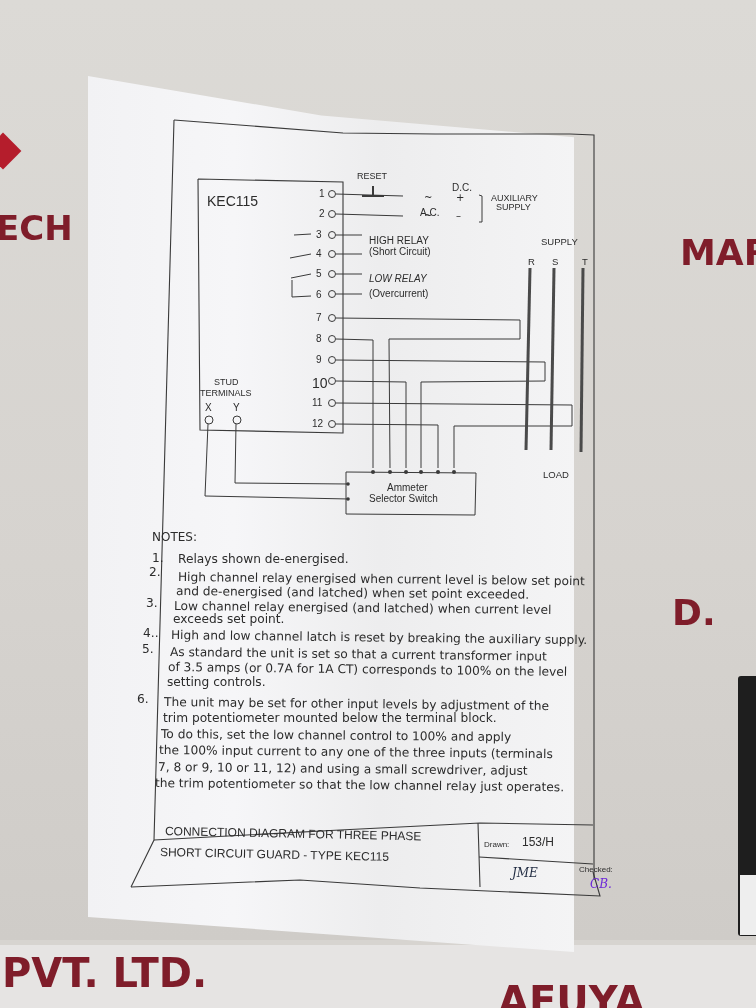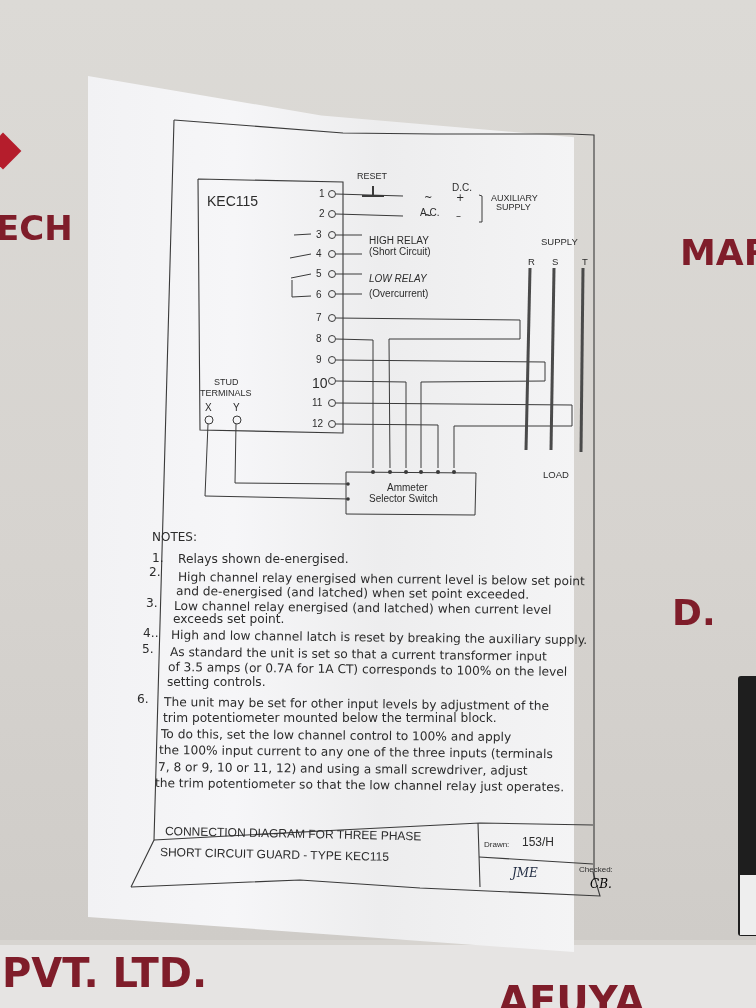--- a/index.html
+++ b/index.html
@@ -189,13 +189,13 @@
 <div class="n" style="left:159px;top:743px;transform:rotate(0.6deg);transform-origin:left;">the 100% input current to any one of the three inputs (terminals</div>
 <div class="n" style="left:158px;top:760px;transform:rotate(0.6deg);transform-origin:left;">7, 8 or 9, 10 or 11, 12) and using a small screwdriver, adjust</div>
 <div class="n" style="left:155px;top:776px;transform:rotate(0.6deg);transform-origin:left;">the trim potentiometer so that the low channel relay just operates.</div>
 
 <div class="n" style="left:165px;top:824px;font-size:12px;font-family:'Liberation Sans',sans-serif;transform:rotate(1.2deg);transform-origin:left;">CONNECTION DIAGRAM FOR THREE PHASE</div>
 <div class="n" style="left:160px;top:845px;font-size:12px;font-family:'Liberation Sans',sans-serif;transform:rotate(1.2deg);transform-origin:left;">SHORT CIRCUIT GUARD - TYPE KEC115</div>
 <div class="n" style="left:522px;top:835px;font-size:12px;font-family:'Liberation Sans',sans-serif;">153/H</div>
 <div class="n" style="left:484px;top:840px;font-size:8px;font-family:'Liberation Sans',sans-serif;">Drawn:</div>
 <div class="n" style="left:512px;top:866px;font-size:12px;font-family:'DejaVu Serif',serif;font-style:italic;color:#1f2a40;">JME</div>
 <div class="n" style="left:552px;top:865px;font-size:8px;font-family:'Liberation Sans',sans-serif;margin-left:27px;">Checked:</div>
-<div class="n" style="left:590px;top:877px;font-size:12px;font-family:'DejaVu Serif',serif;font-style:italic;color:#000000;">CB.</div>
+<div class="n" style="left:590px;top:877px;font-size:12px;font-family:'DejaVu Serif',serif;font-style:italic;color:#6d28d9;">CB.</div>
 
 </body></html>

